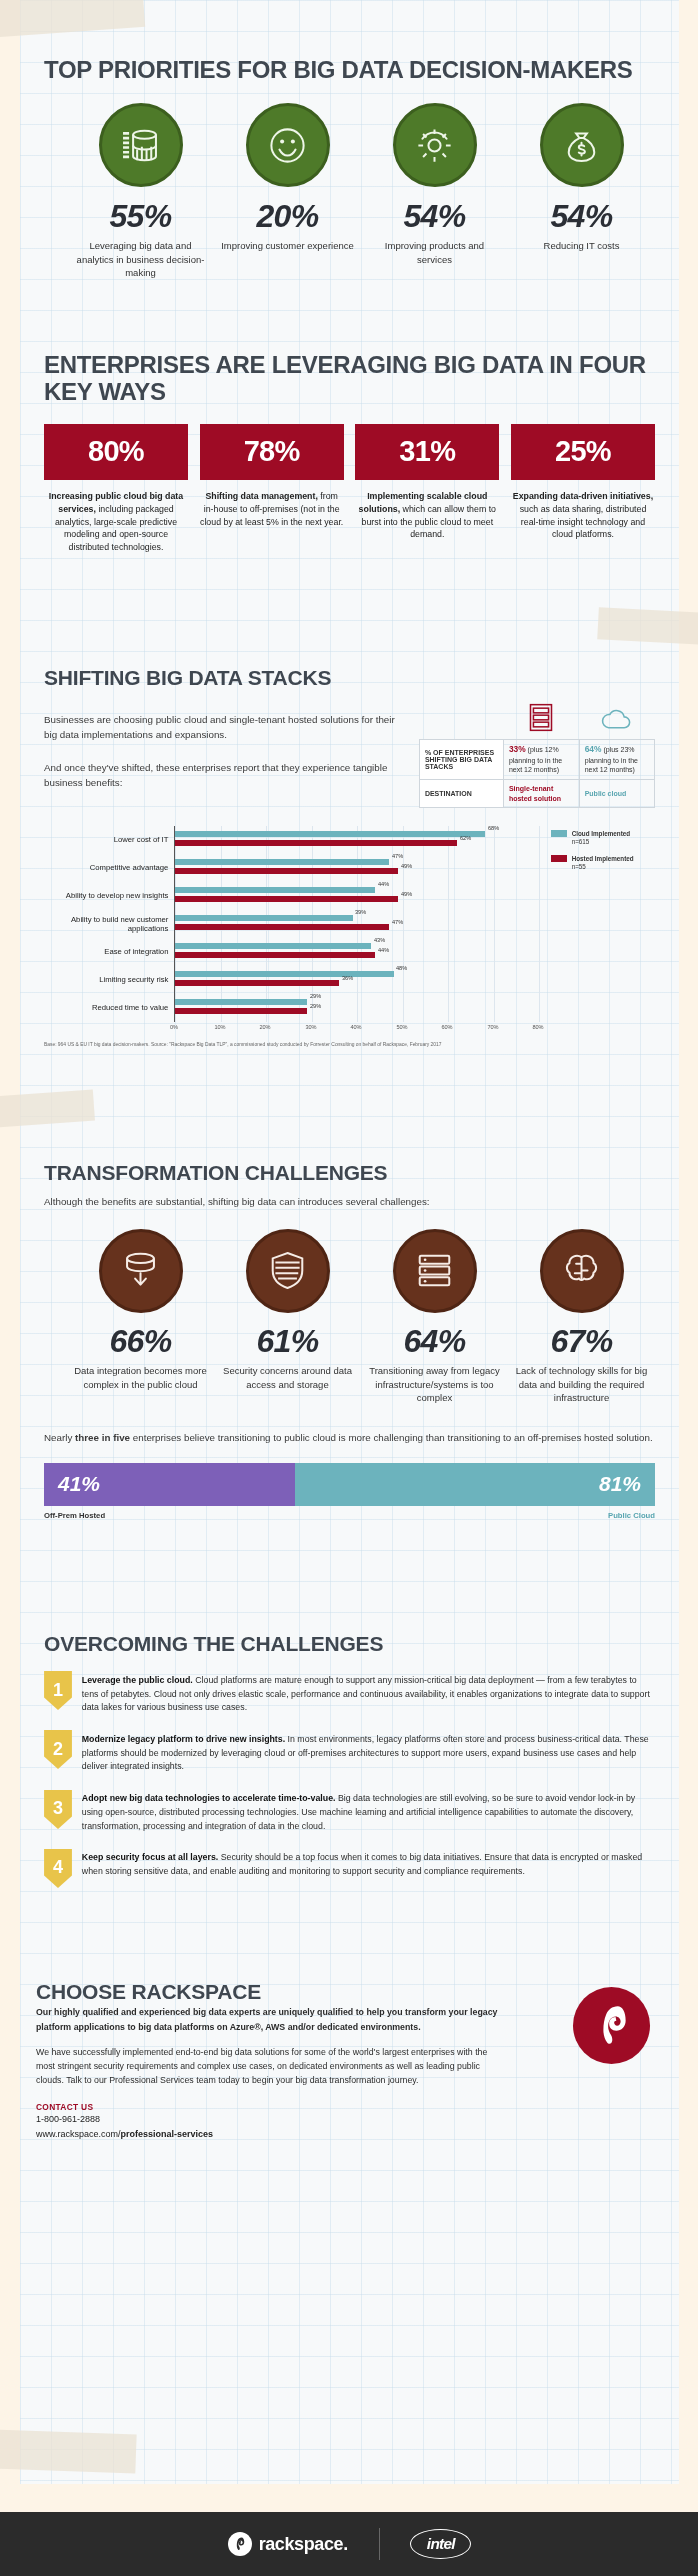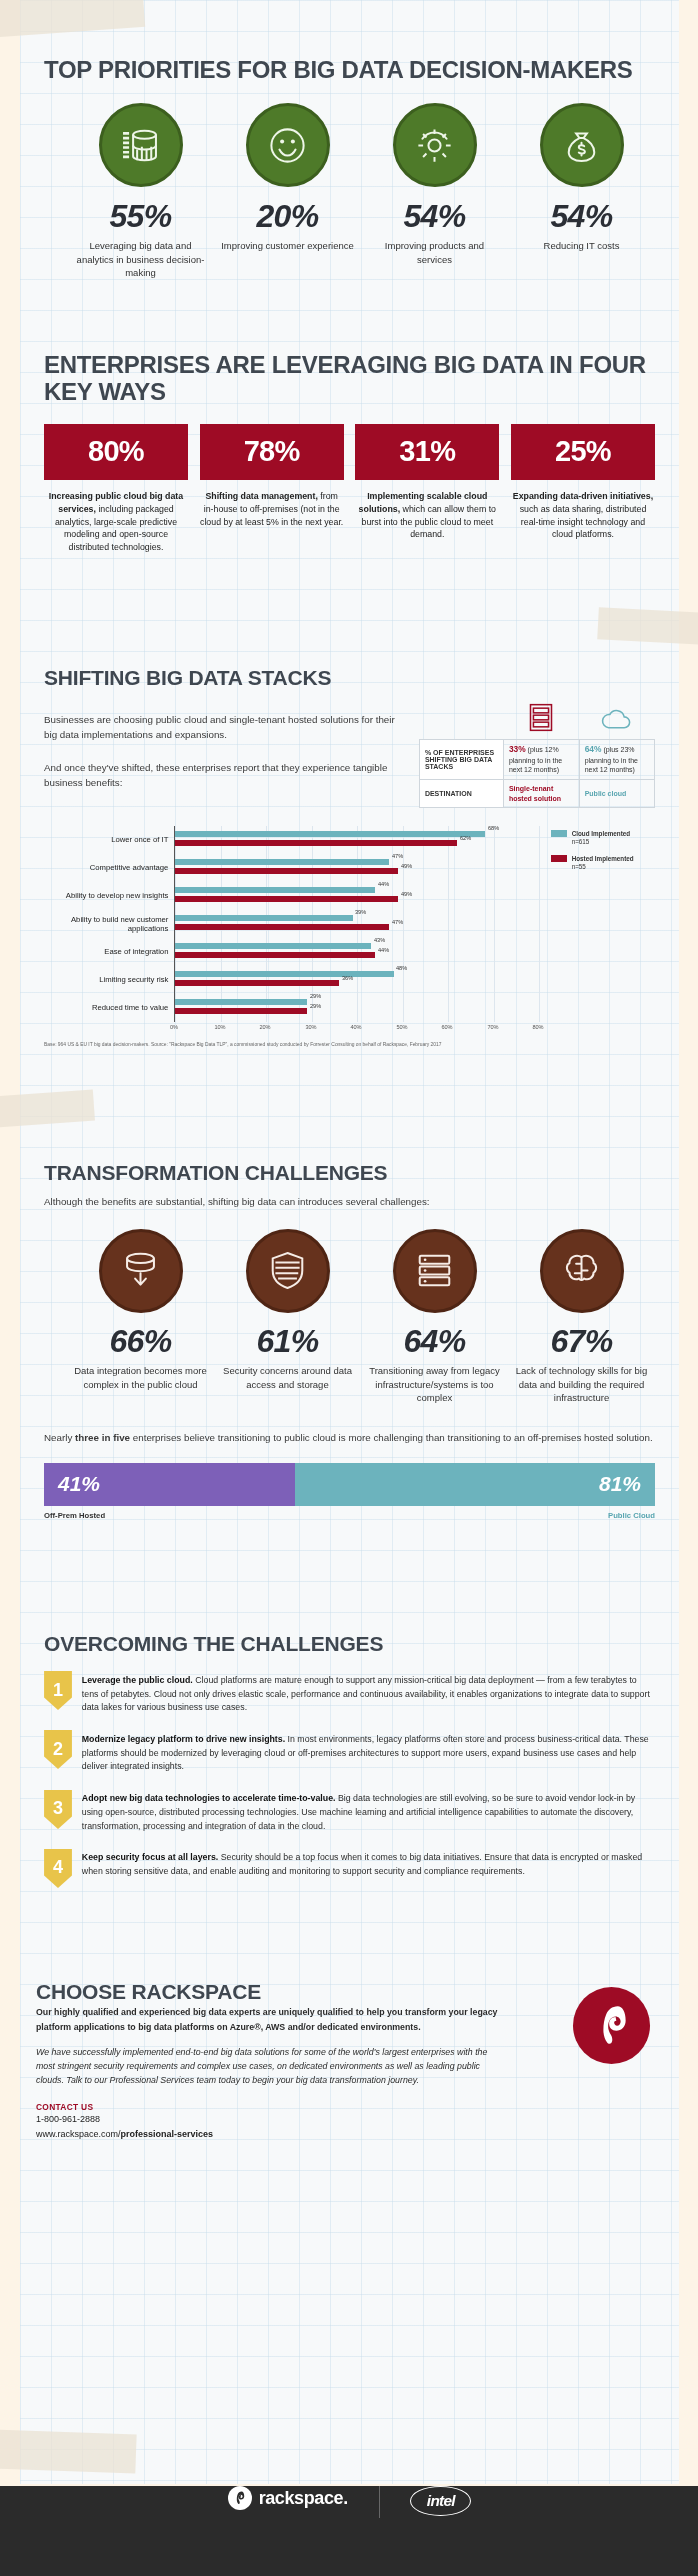--- a/index.html
+++ b/index.html
@@ -129,22 +129,22 @@
     position:absolute; right: 49px; top: 7px; width: 77px; height: 77px; border-radius:50%;
     background:#9e0b25; display:flex; align-items:center; justify-content:center;
   }
   .rs-logo svg { width: 46px; height: 46px; }
   .rs-body { font-size: 8.8px; line-height:1.6; max-width: 463px; color:#2b2b2b; }
   .rs-contact-h { color:#9e0b25; font-weight:bold; font-size:8.4px; margin-top:15.4px; letter-spacing:0.3px; }
   .rs-contact { font-size:9px; line-height:1.6; color:#222; }
   .rs-contact b { font-weight:bold; }
 
   .footbar {
-    position:absolute; left:0; bottom:0; width:699px; height: 90px; background:#2b2b2b;
-    display:flex; align-items:flex-start; justify-content:center; gap: 31px;
+    position:absolute; left:0; bottom:0; width:699px; height: 64px; background:#2b2b2b;
+    display:flex; align-items:center; justify-content:center; gap: 31px;
   }
   .foot-sep { width:0.7px; height:32px; background:#666; }
   .brand-rs { display:flex; align-items:center; gap:7px; }
   .brand-rs .mark { width: 24px; height: 24px; border-radius:50%; background:#fff; display:flex; align-items:center; justify-content:center; }
   .brand-rs .mark svg { width: 15.4px; height: 15.4px; }
   .brand-rs .txt { color:#fff; font-size: 18px; font-weight:bold; letter-spacing:-0.4px; }
   .brand-intel {
     border: 1.4px solid #fff; border-radius: 50% / 50%; color:#fff;
     padding: 4.9px 15.4px; font-size: 15.4px; font-style: italic; font-weight:bold; letter-spacing:-0.7px;
   }
@@ -289,21 +289,21 @@
               <td class="st-val dest-blue">Public cloud</td>
             </tr>
           </tbody>
             </table>
         </div>
       </div>
 
       <div style="position:relative; margin-top:18px;">
         <div class="chart-wrap">
           <div class="chart-labels" id="cat-labels">
-              <div class="chart-row-label">Lower once of IT</div>
+              <div class="chart-row-label">Lower cost of IT</div>
               <div class="chart-row-label">Competitive advantage</div>
               <div class="chart-row-label">Ability to develop new insights</div>
               <div class="chart-row-label">Ability to build new customer applications</div>
               <div class="chart-row-label">Ease of integration</div>
               <div class="chart-row-label">Limiting security risk</div>
               <div class="chart-row-label">Reduced time to value</div>
             </div>
           <div class="chart-plot" id="plot" style="width:364px;">
               <div class="gridline" style="left: 0px;"></div>
               <div class="gridline" style="left: 46px;"></div>
@@ -497,21 +497,21 @@
     <div style="height:77px;"></div>
 
     <div class="rs-section">
       <div class="rs-logo">
         <svg viewBox="0 0 64 64" fill="#fff">
           <path d="M40 6c-8 0-13 5-16 11-3 7-4 14-4 22 0 7 2 13 5 17 2 3 6 3 7-1 1-3 0-7-2-10-3-5-4-10-3-15 1-6 5-10 10-10 4 0 7 3 7 7 0 3-2 6-5 6-2 0-4-2-4-4 0-2 1-3 3-3l-1-5c-5 0-9 4-9 9 0 6 4 10 10 10 7 0 13-6 13-14C51 13 46 6 40 6z"></path>
         </svg>
       </div>
       <h2 class="med">CHOOSE RACKSPACE</h2>
       <p class="rs-body" style="margin-top:2px;font-weight:bold;">Our highly qualified and experienced big data experts are uniquely qualified to help you transform your legacy platform applications to big data platforms on Azure®, AWS and/or dedicated environments.</p>
-      <p class="rs-body" style="margin-top:11.2px;font-style:italic;">We have successfully implemented end-to-end big data solutions for some of the world's largest enterprises with the most stringent security requirements and complex use cases, on dedicated environments as well as leading public clouds. Talk to our Professional Services team today to begin your big data transformation journey.</p>
+      <p class="rs-body" style="margin-top:11.2px;">We have successfully implemented end-to-end big data solutions for some of the world's largest enterprises with the most stringent security requirements and complex use cases, on dedicated environments as well as leading public clouds. Talk to our Professional Services team today to begin your big data transformation journey.</p>
       <div class="rs-contact-h">CONTACT US</div>
       <div class="rs-contact">1-800-961-2888</div>
       <div class="rs-contact"><span>www.rackspace.com/</span><b>professional-services</b></div>
     </div>
 
     <div style="height:105px;"></div>
   </div>
 
   <div class="footbar">
     <div class="brand-rs">

